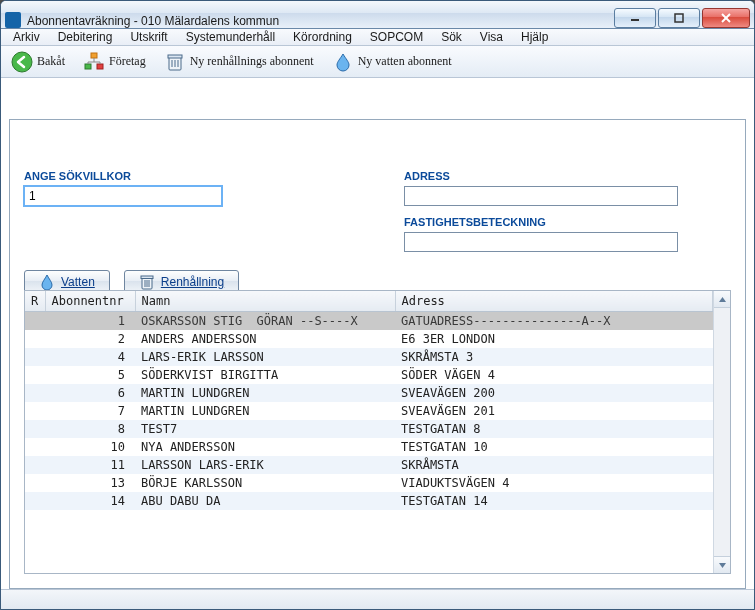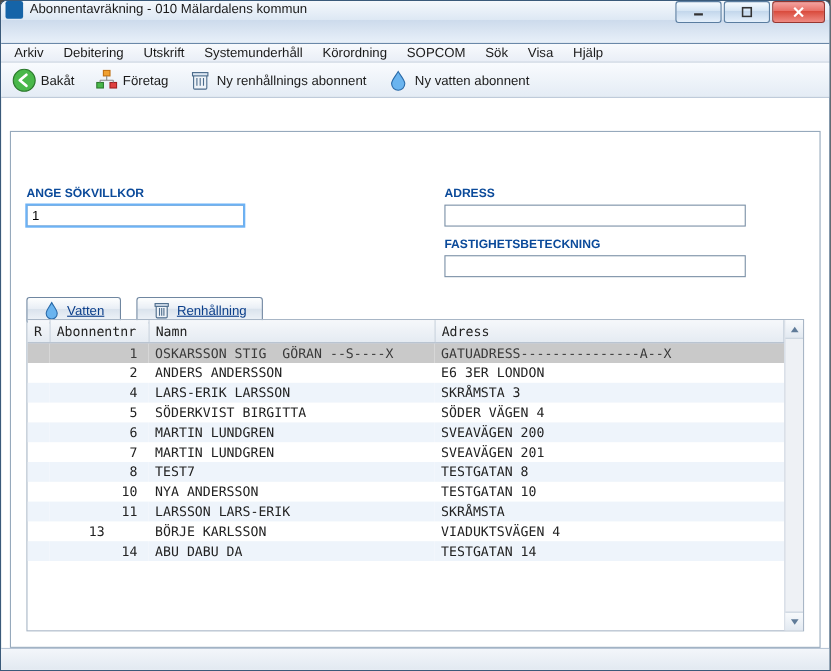--- a/index.html
+++ b/index.html
@@ -3,41 +3,41 @@
 <meta charset="utf-8">
 <style>
   * { box-sizing: border-box; }
   html, body { margin: 0; padding: 0; font-family: "Segoe UI", Tahoma, sans-serif; font-size: 12px; background: #5a5a5a; }
   .window {
     width: 755px; height: 610px; position: relative; background: #fff;
     border: 1px solid #3a5a7a; border-radius: 6px 6px 0 0; overflow: hidden;
     box-shadow: 0 0 8px rgba(0,0,0,0.5);
   }
   .titlebar {
-    height: 39px; background: linear-gradient(to bottom,#f4f8fc 0%,#dde8f4 45%,#cddbec 46%,#e8f0f9 100%);
-    display: flex; align-items: flex-start; padding: 0 4px; border-bottom: 1px solid #6a88a8;
+    height: 28px; background: linear-gradient(to bottom,#f4f8fc 0%,#dde8f4 45%,#cddbec 46%,#e8f0f9 100%);
+    display: flex; align-items: flex-end; padding: 0 4px; border-bottom: 1px solid #6a88a8;
   }
   .titlebar .app-icon { width:16px; height:16px; background:#1564a8; border-radius:2px; margin-right:6px; display:inline-block; }
   .titlebar .title-text { flex:1; color:#1a1a1a; font-size:12px; white-space:nowrap; overflow:hidden; }
   .win-controls { display:flex; gap:0; }
   .win-btn { width:42px; height:20px; border:1px solid #5a7da0; border-radius:3px; margin-left:2px;
     display:flex; align-items:center; justify-content:center; font-size:10px; color:#2a2a2a;
     background:linear-gradient(to bottom,#f6fbff,#d5e5f4 45%,#c3d7ec 46%,#e5f0fb);
     cursor:default;
   }
   .win-btn.close { background:linear-gradient(to bottom,#f5a3a0,#e86f66 45%,#d94b3d 46%,#ef8a82); color:#fff; border-color:#963630; width:48px;}
   .win-btn svg { pointer-events:none; }
   .menubar {
     height:17px; background:linear-gradient(to bottom,#f8fafd,#e9eef6);
     border-bottom:1px solid #b9c6d6; display:flex; align-items:center; padding:0 4px; gap:2px;
   }
   .menu-item { padding:2px 8px; color:#1a1a1a; cursor:default; border-radius:2px; }
   .toolbar {
     height:32px; background:linear-gradient(to bottom,#f9fbfe,#e4ecf5);
-    border-bottom:1px solid #b9c6d6; display:flex; align-items:center; padding:0 6px; gap:10px;
+    border-bottom:1px solid #b9c6d6; display:flex; align-items:center; padding:0 6px; gap:10px;font-family:Liberation Serif, serif;
   }
   .tool-btn { display:flex; align-items:center; gap:4px; padding:2px 4px; cursor:default; color:#1a1a1a;}
   .tool-btn .ico { width:22px; height:22px; display:flex; align-items:center; justify-content:center; }
   .small-ico { width:16px; height:16px; display:inline-block; }
   .app-band {
     height:36px; background:linear-gradient(to bottom,#1f69b7,#0f3f85);
     color:#fff; font-weight:bold; letter-spacing:4px; font-size:14px;
     display:flex; align-items:center; padding-left:18px;
   }
   .content-outer { position:absolute; top:118px; bottom:20px; left:8px; right:8px; border:1px solid #96a9bc; background:#fff; }
@@ -259,21 +259,21 @@
                   <td>TESTGATAN 10</td>
                 </tr>
                 <tr class="alt">
                   <td></td>
                   <td style="text-align:right;padding-right:10px;">11</td>
                   <td>LARSSON LARS-ERIK</td>
                   <td>SKRÅMSTA</td>
                 </tr>
                 <tr>
                   <td></td>
-                  <td style="text-align:center;padding-right:10px;">13</td>
+                  <td style="text-align:right;padding-right:10px;">13</td>
                   <td>BÖRJE KARLSSON</td>
                   <td>VIADUKTSVÄGEN 4</td>
                 </tr>
                 <tr class="alt">
                   <td></td>
                   <td style="text-align:right;padding-right:10px;">14</td>
                   <td>ABU DABU DA</td>
                   <td>TESTGATAN 14</td>
                 </tr>
               </tbody>

